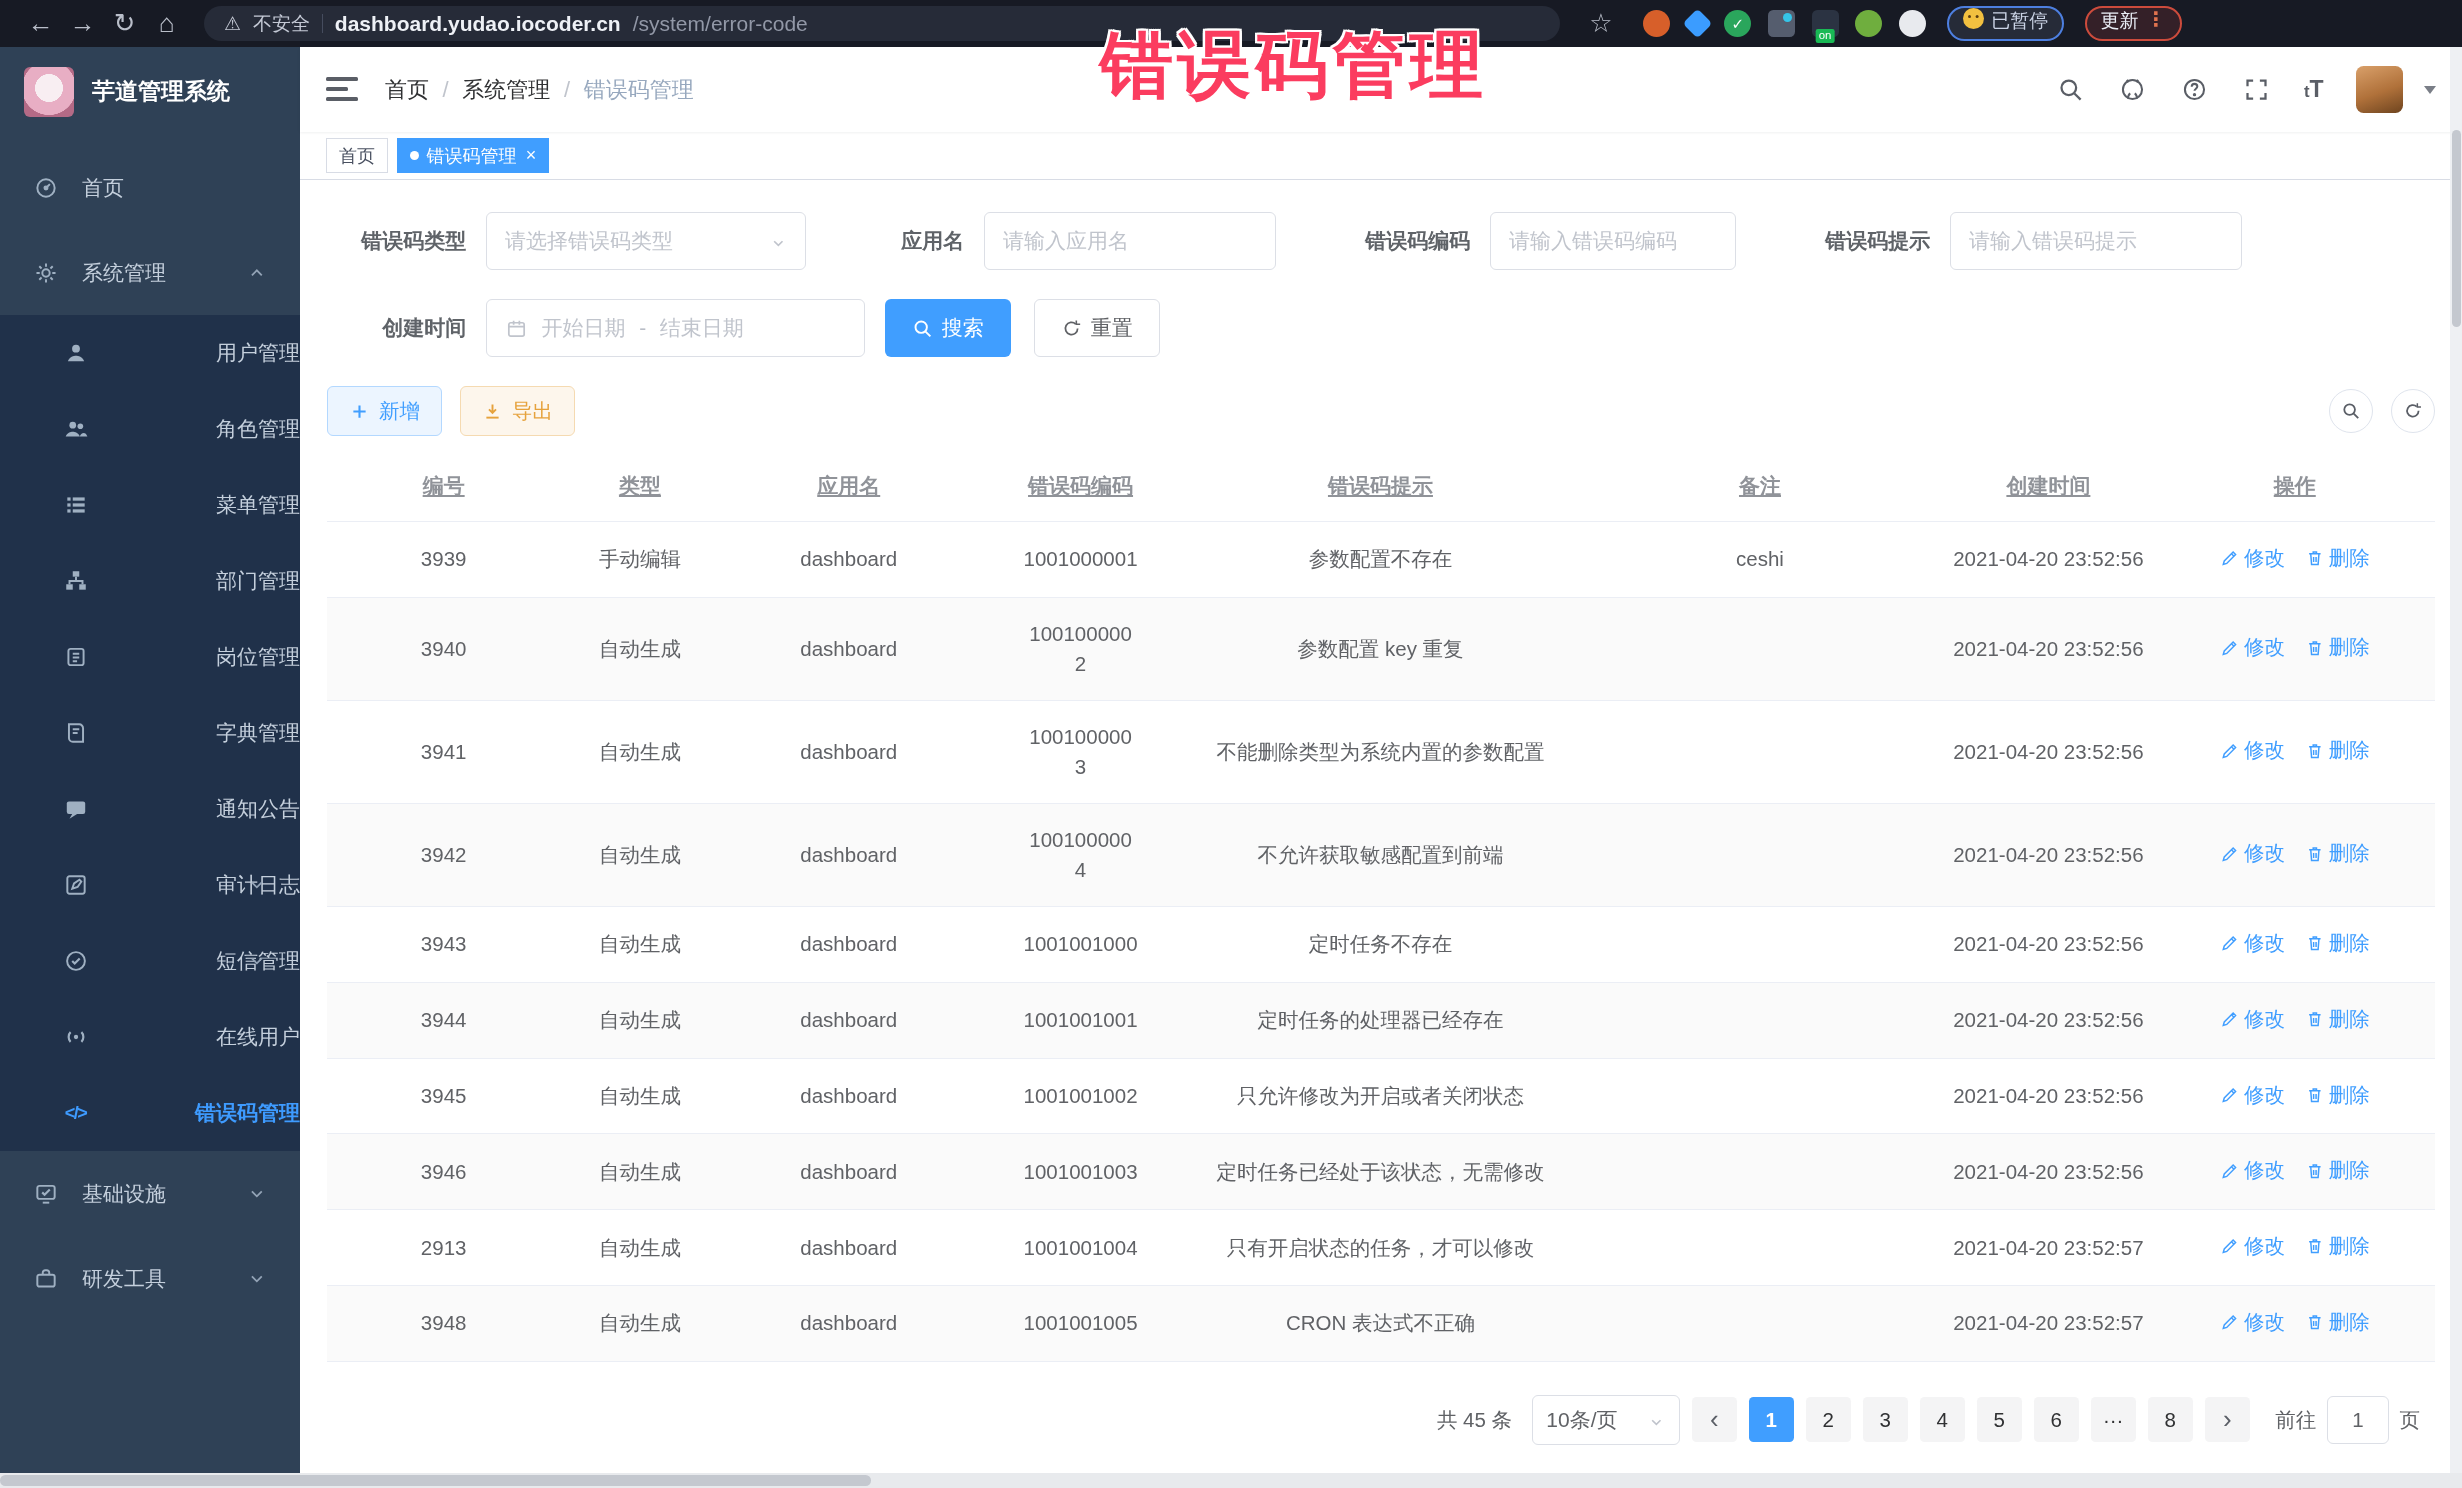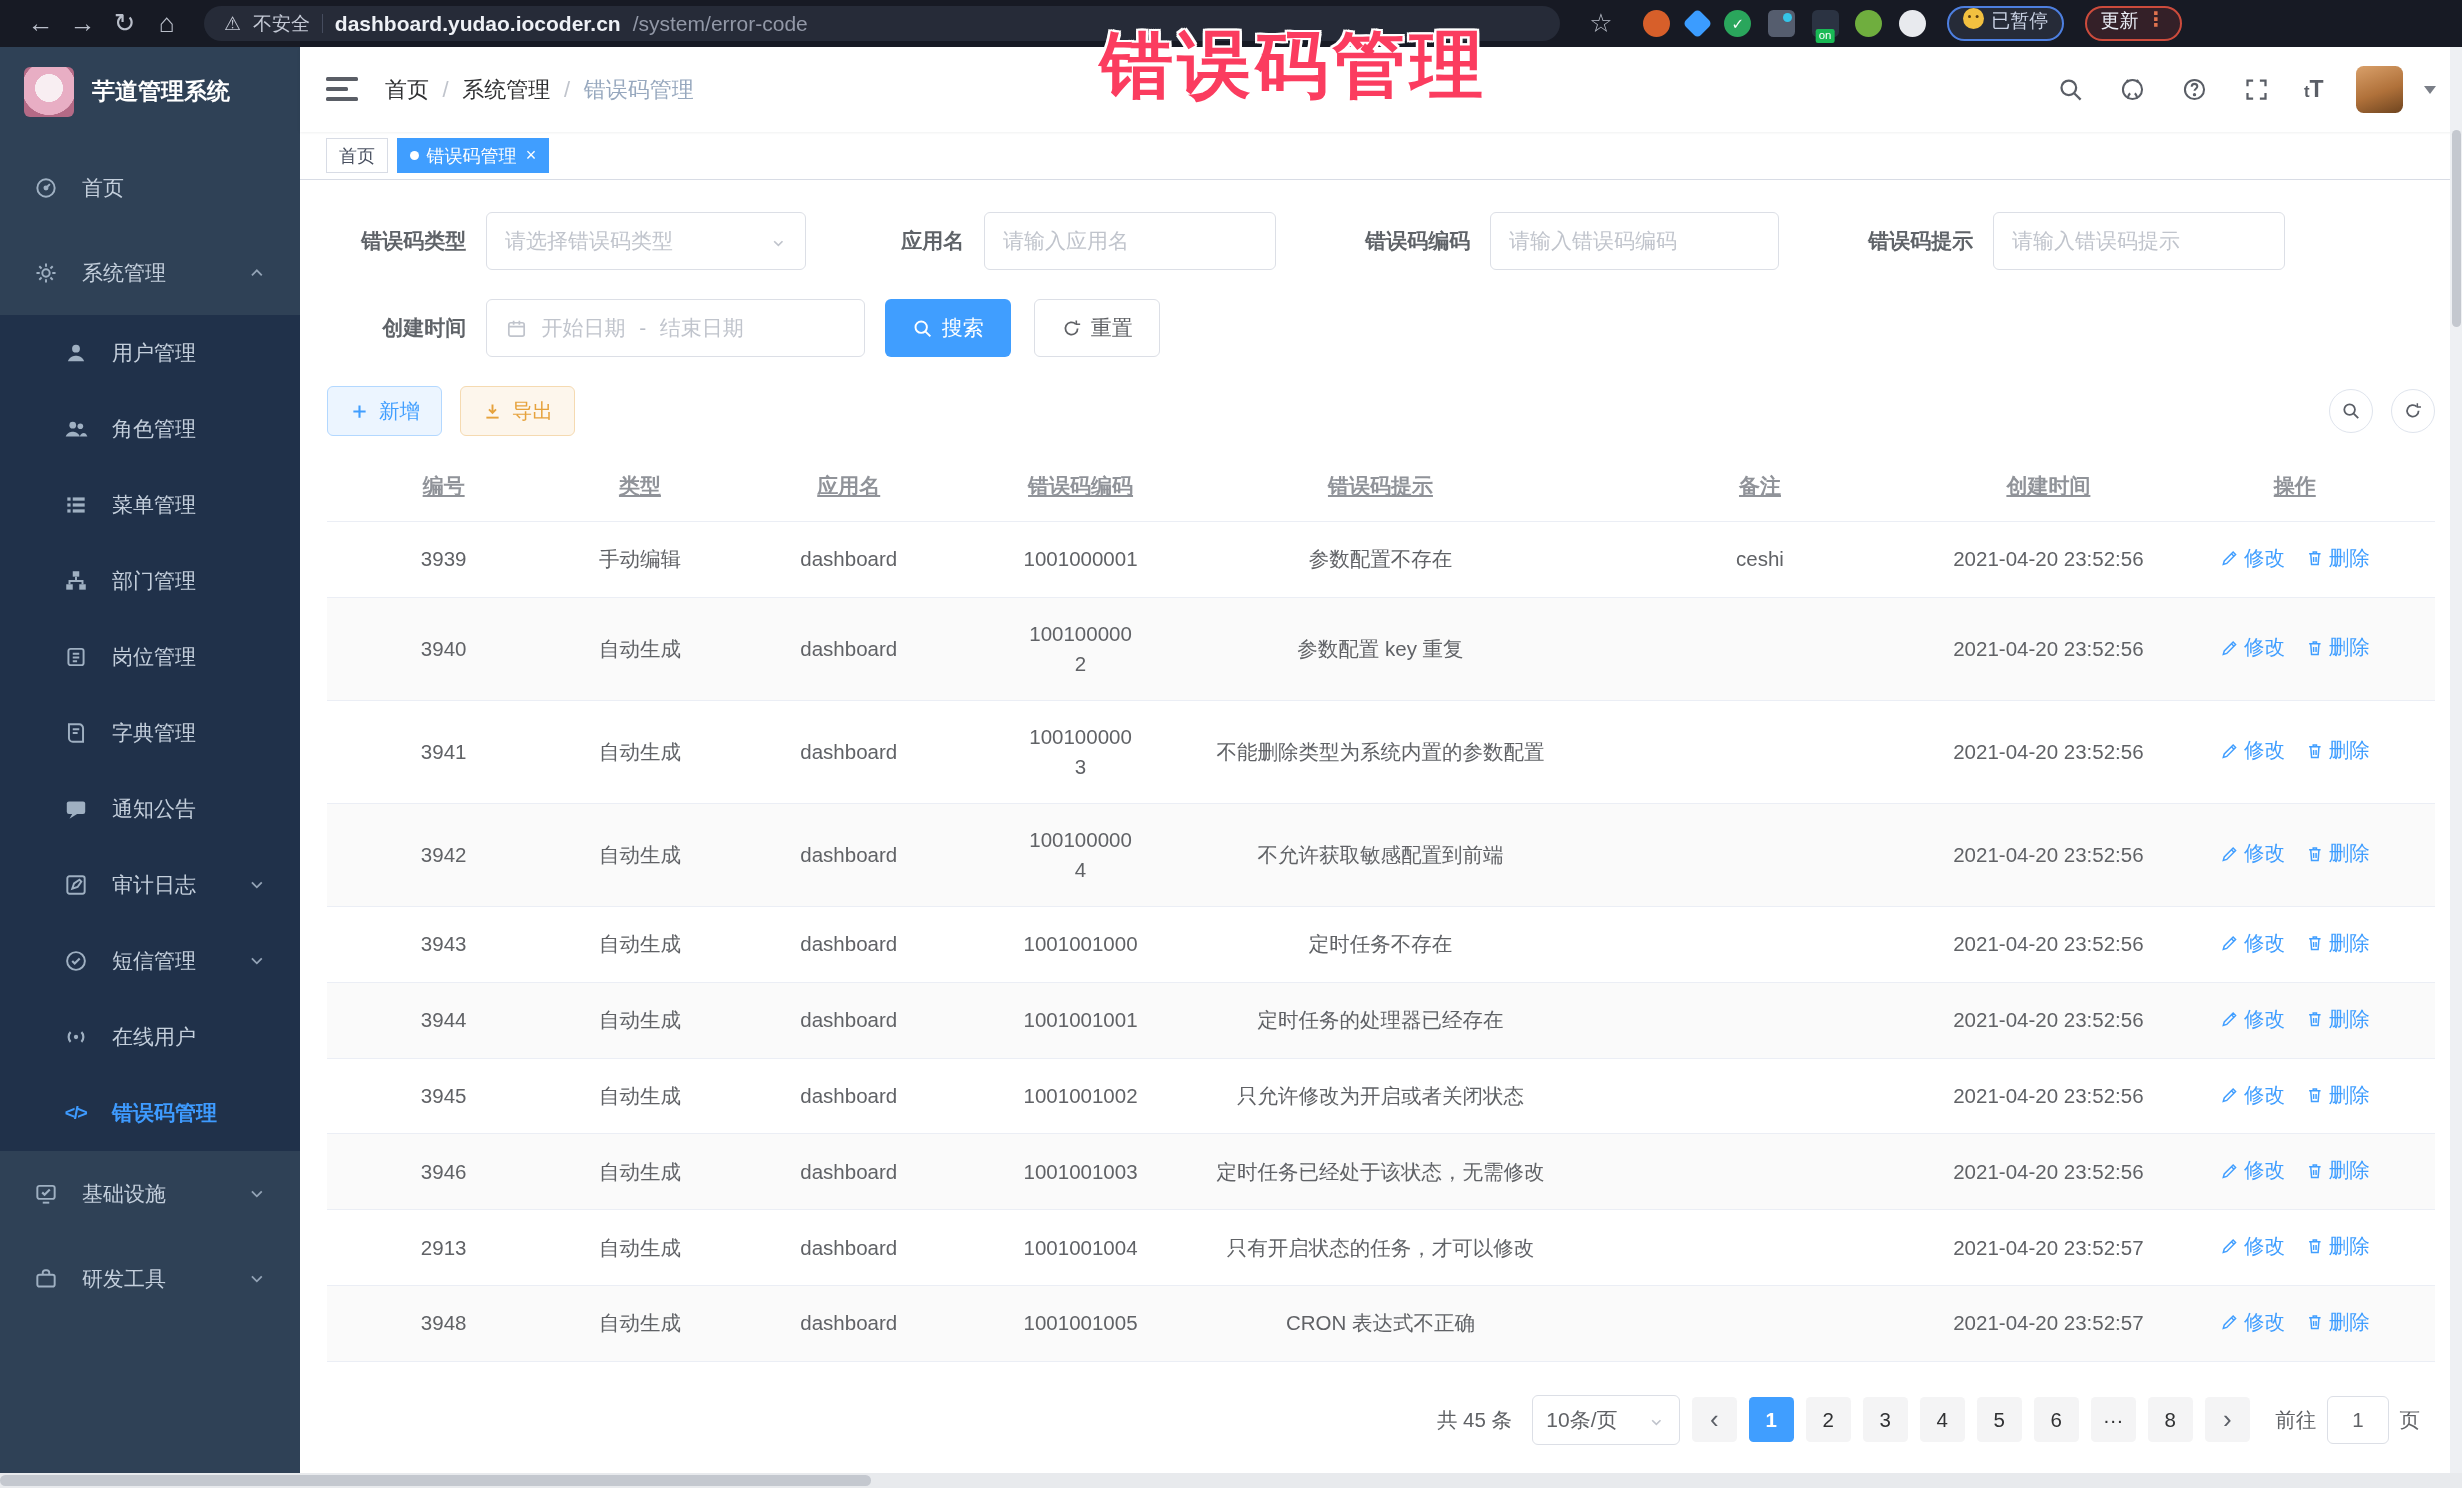--- a/index.html
+++ b/index.html
@@ -35,21 +35,21 @@
 
   
   .sidebar { width:300px; background:#2f4156; flex:0 0 auto; overflow:hidden;}
   .logo-row { height:89px; display:flex; align-items:center; padding-left:24px; gap:18px;}
   .logo-img { width:50px; height:50px; border-radius:6px; background:radial-gradient(circle at 50% 42%, #f8eef2 0 36%, #e8aec4 37% 70%, #b46a86 71%); flex:0 0 auto;}
   .logo-title { color:#fff; font-size:23px; font-weight:700; white-space:nowrap;}
   .menu { margin-top:9px;}
   .mi { height:85px; display:flex; align-items:center; padding-left:32px; color:#c4cfdc; font-size:21px; position:relative; cursor:pointer;}
   .mi .ic { width:27px; height:27px; margin-right:23px; display:flex; align-items:center; justify-content:center; color:#9fb0c2; flex:0 0 auto;}
   .mi .ic svg { width:26px; height:26px;}
-  .mi.level2 { height:76px; padding-left:62px; background:#20314a;}
+  .mi.level2 { height:76px; padding-left:62px; background:#20314a;justify-content:space-between;}
   .mi.active { color:#3e9bff; font-weight:600;}
   .mi.active .ic { color:#3e9bff;}
   .mi .arrow { position:absolute; right:33px; width:19.7px; height:19.7px; color:#93a3b6;}
   .mi .arrow svg { width:19.7px; height:19.7px;}
   .code-glyph { font-size:18px; letter-spacing:-1.5px; font-weight:600;}
 
   
   .main { flex:1; display:flex; flex-direction:column; background:#fff; min-width:0;}
   .navbar { height:85px; display:flex; align-items:center; padding:0 26px; background:#fff; position:relative; box-shadow:0 0.8px 3px rgba(0,21,41,.08);}
   .hamburger { width:32px; height:26px; position:relative; cursor:pointer; flex:0 0 auto;}
@@ -424,21 +424,21 @@
                   <path d="M6 9l6 6 6-6"></path>
                 </svg></span>
           </div>
         </div>
         <div class="f-item" style="margin-left:87px;">
           <span class="f-label" style="width:91px;">应用名</span>
           <input class="txt" style="width: 292px;" placeholder="请输入应用名">
         </div>
         <div class="f-item" style="margin-left:89px;">
           <span class="f-label" style="width:125px;">错误码编码</span>
-          <input class="txt" style="width: 289px;" placeholder="请输入错误码编码">
+          <input class="txt" style="width: 246px;" placeholder="请输入错误码编码">
         </div>
         <div class="f-item" style="margin-left:89px;">
           <span class="f-label" style="width:125px;">错误码提示</span>
           <input class="txt" style="width: 292px;" placeholder="请输入错误码提示">
         </div>
       </div>
 
       <div class="f-row">
         <div class="f-item">
           <span class="f-label" style="width:159px;">创建时间</span>

